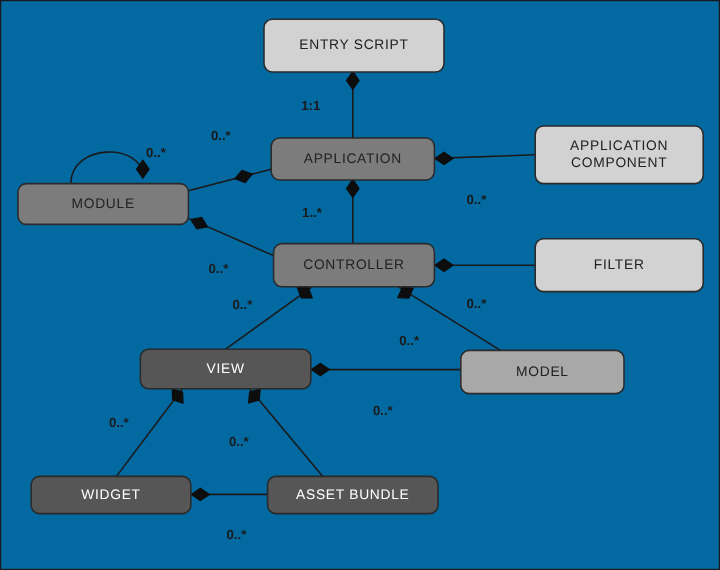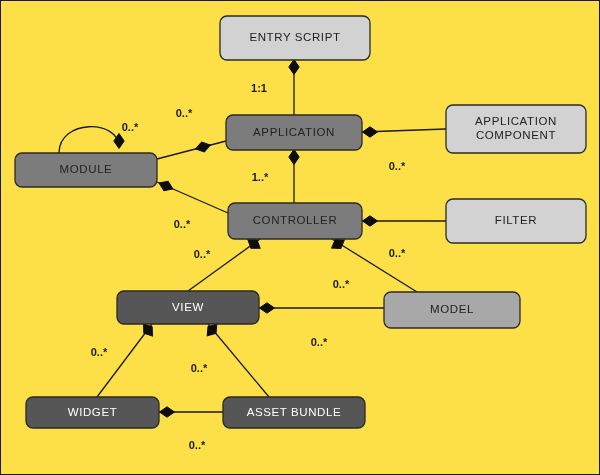--- a/index.html
+++ b/index.html
@@ -4,21 +4,21 @@
 <style>
   html, body {
     margin: 0;
     padding: 0;
     background: #ffffff;
   }
   #canvas-frame {
     position: relative;
     width: 600px;
     height: 475px;
-    background: #fde047;
+    background: #0369a1;
     border: 1px solid #1a1a1a;
     box-sizing: border-box;
     overflow: hidden;
     font-family: "Liberation Sans", sans-serif;
     text-align: right;
   }
   #diagram-svg {
     position: absolute;
     left: 0;
     top: 0;

